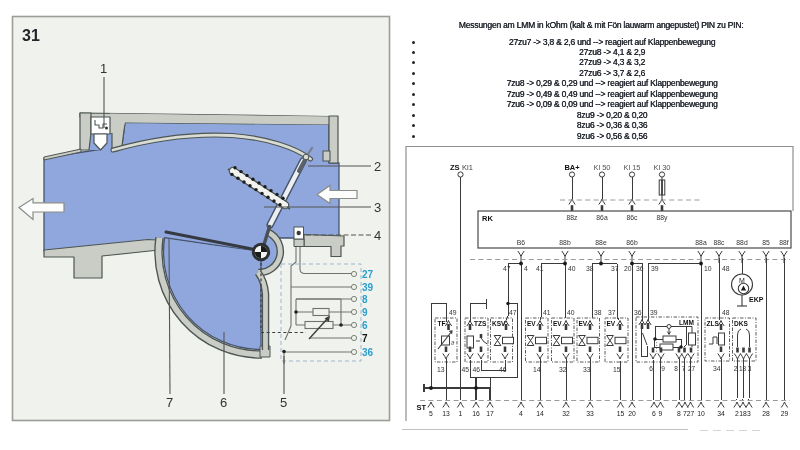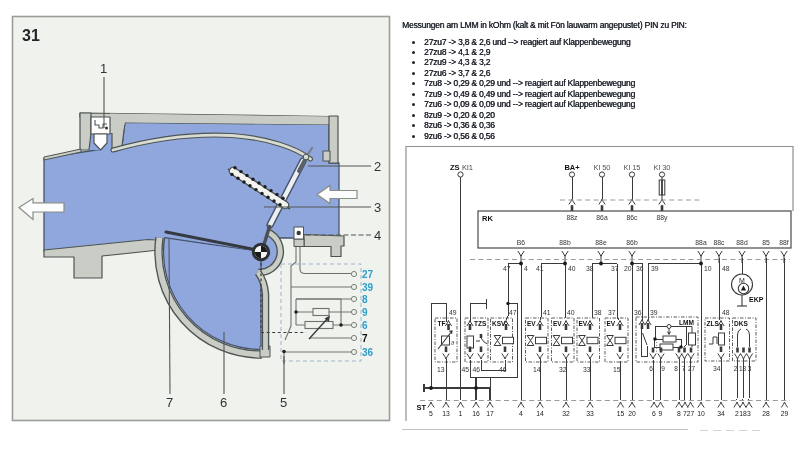--- a/index.html
+++ b/index.html
@@ -1,18 +1,18 @@
 <!DOCTYPE html>
 <html><head>
 <meta charset="utf-8">
 <style>
 html,body{margin:0;padding:0;width:800px;height:450px;background:#fff;font-family:"Liberation Sans",sans-serif;}
 #page{position:relative;width:800px;height:450px;overflow:hidden;}
 svg text{font-family:"Liberation Sans",sans-serif;}
-#meas{position:absolute;left:402px;top:19.5px;width:398px;color:#20242c;font-size:8.5px;letter-spacing:-0.2px;text-shadow:0.35px 0 0 #20242c;}
+#meas{position:absolute;left:402px;top:19.5px;width:398px;color:#20242c;font-size:8.5px;letter-spacing:-0.2px;text-shadow:0.35px 0 0 #20242c;text-align:center;}
 #meas .t{margin-bottom:7px;white-space:nowrap;}
 #meas ul{margin:0;padding-left:22px;}
 #meas li{margin:0;line-height:10.45px;list-style:disc;}
 </style>
 </head>
 <body>
 <div id="page">
 
 <div id="meas">
 <div class="t">Messungen am LMM in kOhm (kalt &amp; mit Fön lauwarm angepustet) PIN zu PIN:</div>

